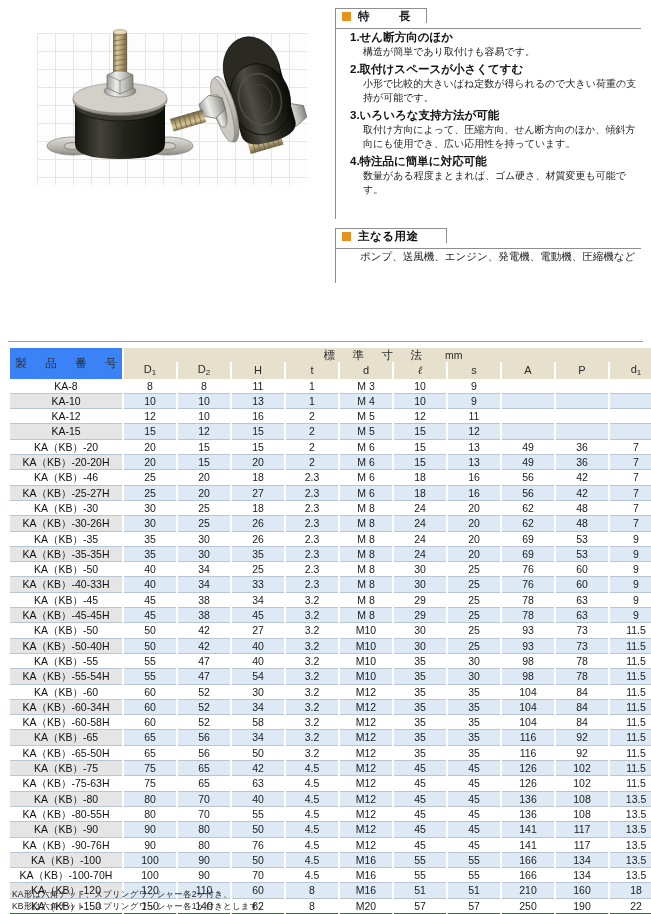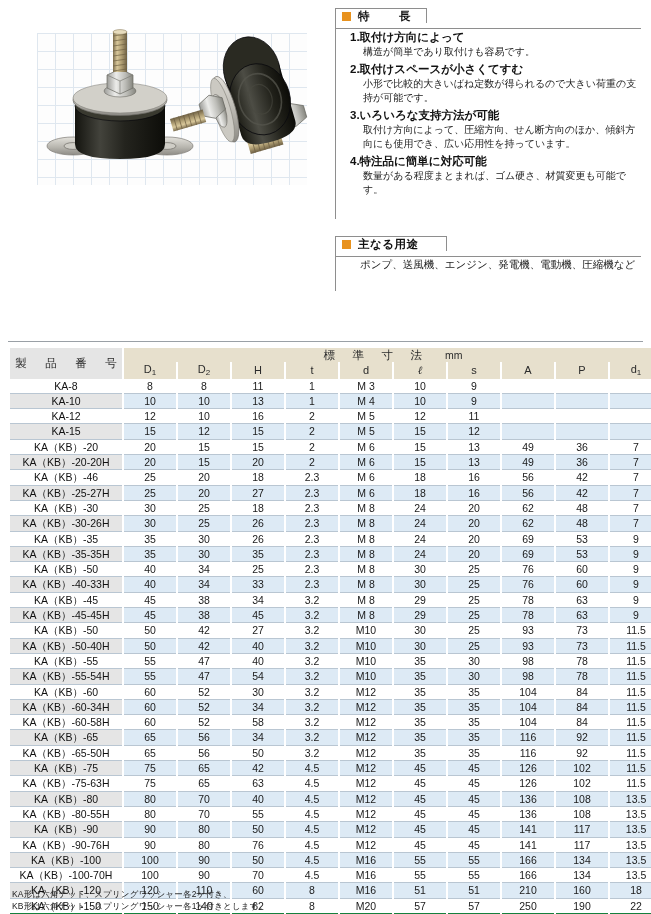--- a/index.html
+++ b/index.html
@@ -92,21 +92,21 @@
     height:14.3px;line-height:14.3px;
     font-weight:normal;
     white-space:nowrap;
     overflow:hidden;
   }
   th.hd{
     background:#e7e0cd;color:#2b2b2b;font-weight:normal;
     height:16px;line-height:16px;font-size:11px;
   }
   th.hd-name{
-    background:#e5e5e5;color:#2b2b2b;
+    background:#3b82f6;color:#2b2b2b;
     height:33px;line-height:33px;font-size:11.5px;
     letter-spacing:3.5px;text-indent:3.5px;
   }
   th.hd-span{
     background:#e7e0cd;color:#2b2b2b;
     height:16px;line-height:16px;font-size:11.5px;
     letter-spacing:3px;
   }
   th.hd-span .mm{letter-spacing:0;font-size:10.5px;margin-left:20px;}
 
@@ -256,40 +256,40 @@
 
   <div class="sect" style="top:8px;">
     <div class="sect-tab">
       <div class="sq"></div>
       <div class="sect-title spaced">特　長</div>
     </div>
       <div class="tab-line" style="width: 306px; position: absolute; left: 0px; top: 20px;"></div>
     <div class="sect-body" style="min-height:196px;">
       <ol class="feat">
         <li>
-          <div class="f-head"><span class="f-num">1.</span><span>取付け方向によって</span></div>
+          <div class="f-head"><span class="f-num">1.</span><span>せん断方向のほか</span></div>
           <div class="f-desc">構造が簡単であり取付けも容易です。</div>
         </li>
         <li>
           <div class="f-head"><span class="f-num">2.</span><span>取付けスペースが小さくてすむ</span></div>
           <div class="f-desc">小形で比較的大きいばね定数が得られるので大きい荷重の支持が可能です。</div>
         </li>
         <li>
           <div class="f-head"><span class="f-num">3.</span><span>いろいろな支持方法が可能</span></div>
           <div class="f-desc">取付け方向によって、圧縮方向、せん断方向のほか、傾斜方向にも使用でき、広い応用性を持っています。</div>
         </li>
         <li>
           <div class="f-head"><span class="f-num">4.</span><span>特注品に簡単に対応可能</span></div>
           <div class="f-desc">数量がある程度まとまれば、ゴム硬さ、材質変更も可能です。</div>
         </li>
       </ol>
     </div>
   </div>
 
-  <div class="sect" style="top:236px;">
+  <div class="sect" style="top:228px;">
     <div class="sect-tab wide">
       <div class="sq"></div>
       <div class="sect-title">主なる用途</div>
     </div>
       <div class="tab-line" style="width: 306px; position: absolute; left: 0px; top: 20px;"></div>
     <div class="sect-body" style="min-height:40px;">
       <div class="use-text">ポンプ、送風機、エンジン、発電機、電動機、圧縮機など</div>
     </div>
   </div>
 </div>

